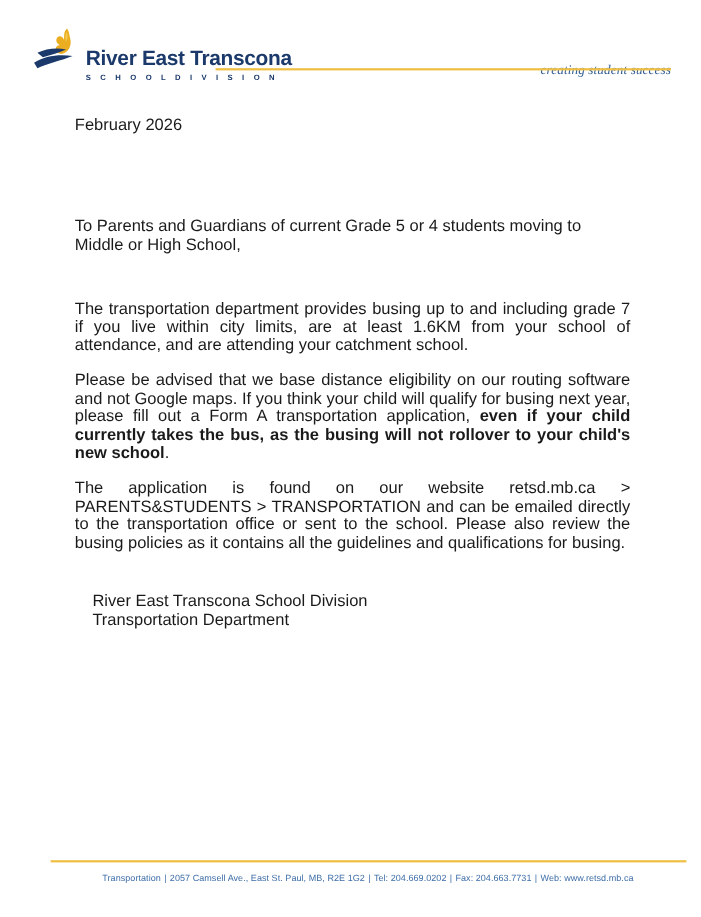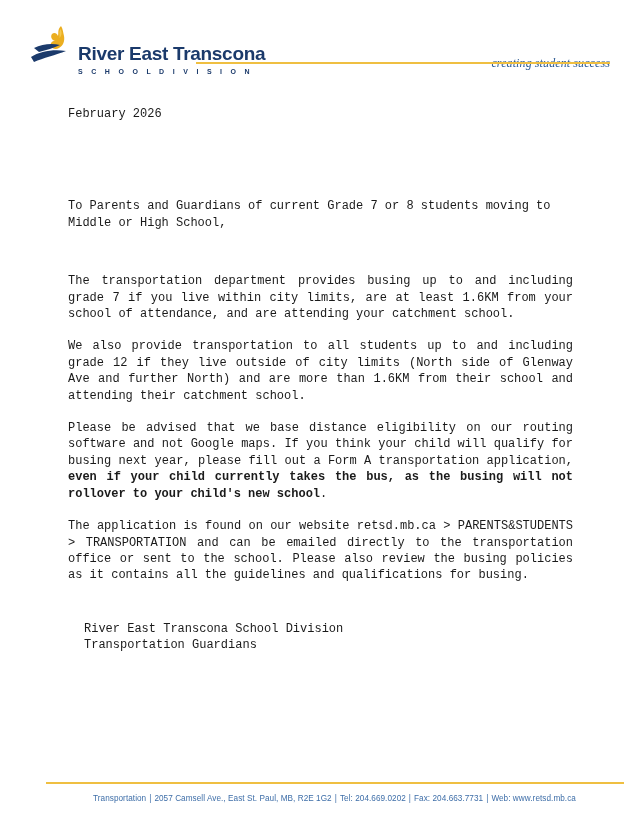--- a/index.html
+++ b/index.html
@@ -99,22 +99,22 @@
 
   
   .content {
     position: absolute;
     left: 68px;
     top: 106px;
     width: 505px;
   }
 
   .doc-text {
-    font-family: Liberation Mono, monospace;
-    font-size: 12px;
+    font-family: Liberation Sans, sans-serif;
+    font-size: 15px;
     line-height: 16.4px;
     color: #1a1a1a;
   }
 
   .date-line {
     margin: 0 0 0 0;
   }
 
   .salutation {
     margin: 76px 0 0 0;
@@ -213,33 +213,32 @@
 
     <div class="tagline">creating student success</div>
     <div class="header-rule"></div>
 
   </div>
 
   <div class="content">
 
     <p class="doc-text date-line">February 2026</p>
 
-    <p class="doc-text salutation">To Parents and Guardians of current Grade 7 or 8 students moving to Middle or High School,</p>
+    <p class="doc-text salutation">To Parents and Guardians of current Grade 5 or 4 students moving to Middle or High School,</p>
 
     <p class="doc-text para para-first">The transportation department provides busing up to and including grade 7 if you live within city limits, are at least 1.6KM from your school of attendance, and are attending your catchment school.</p>
 
-    <p class="doc-text para para-gap">We also provide transportation to all students up to and including grade 12 if they live outside of city limits (North side of Glenway Ave and further North) and are more than 1.6KM from their school and attending their catchment school.</p>
 
     <p class="doc-text para para-gap"><span>Please be advised that we base distance eligibility on our routing software and not Google maps.  If you think your child will qualify for busing next year, please fill out a Form A transportation application, </span><b>even if your child currently takes the bus, as the busing will not rollover to your child's new school</b><span>.</span></p>
 
     <p class="doc-text para para-gap">The application is found on our website retsd.mb.ca &gt; PARENTS&amp;STUDENTS &gt; TRANSPORTATION and can be emailed directly to the transportation office or sent to the school.  Please also review the busing policies as it contains all the guidelines and qualifications for busing.</p>
 
     <div class="signoff">
       <p class="doc-text signoff-line">River East Transcona School Division</p>
-      <p class="doc-text signoff-line">Transportation Guardians</p>
+      <p class="doc-text signoff-line">Transportation Department</p>
     </div>
 
   </div>
 
   <div class="footer">
     <div class="footer-rule"></div>
     <div class="footer-text">
       <span>Transportation</span><span class="footer-sep">|</span><span>2057 Camsell Ave., East St. Paul, MB, R2E 1G2</span><span class="footer-sep">|</span><span>Tel: 204.669.0202</span><span class="footer-sep">|</span><span>Fax: 204.663.7731</span><span class="footer-sep">|</span><span>Web: www.retsd.mb.ca</span>
     </div>
   </div>

